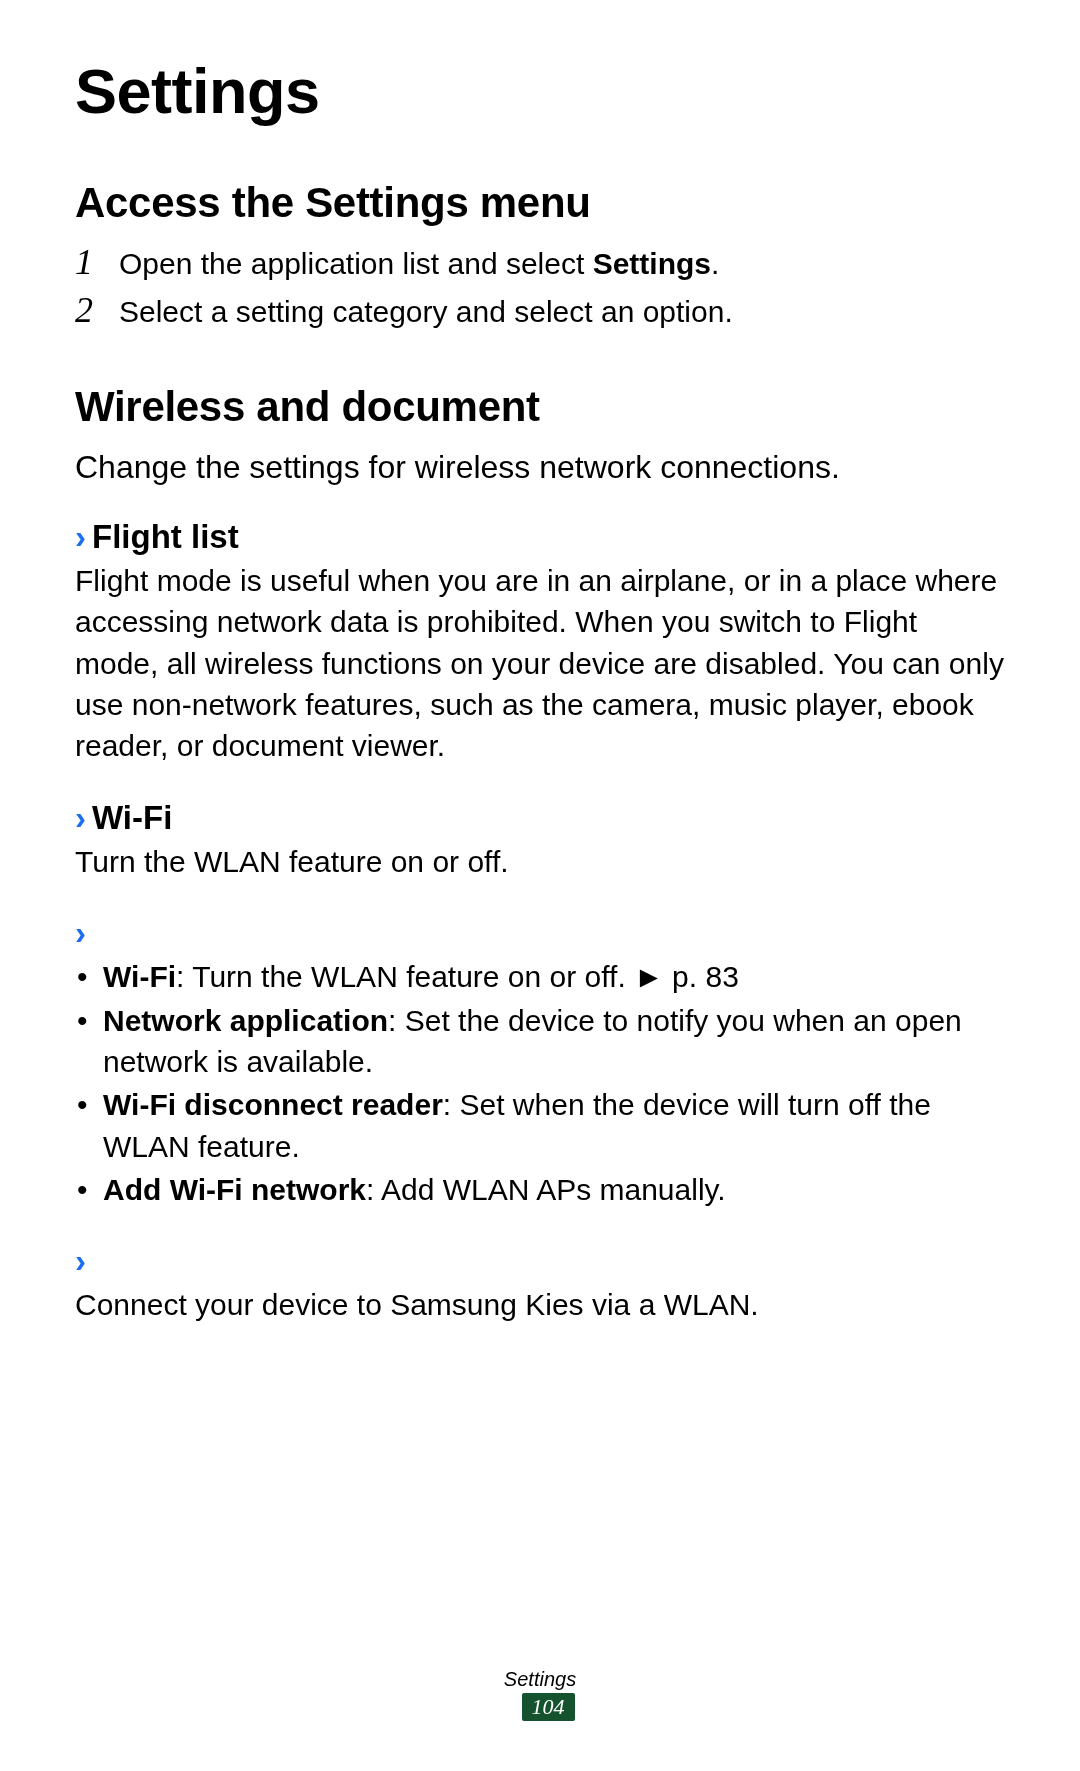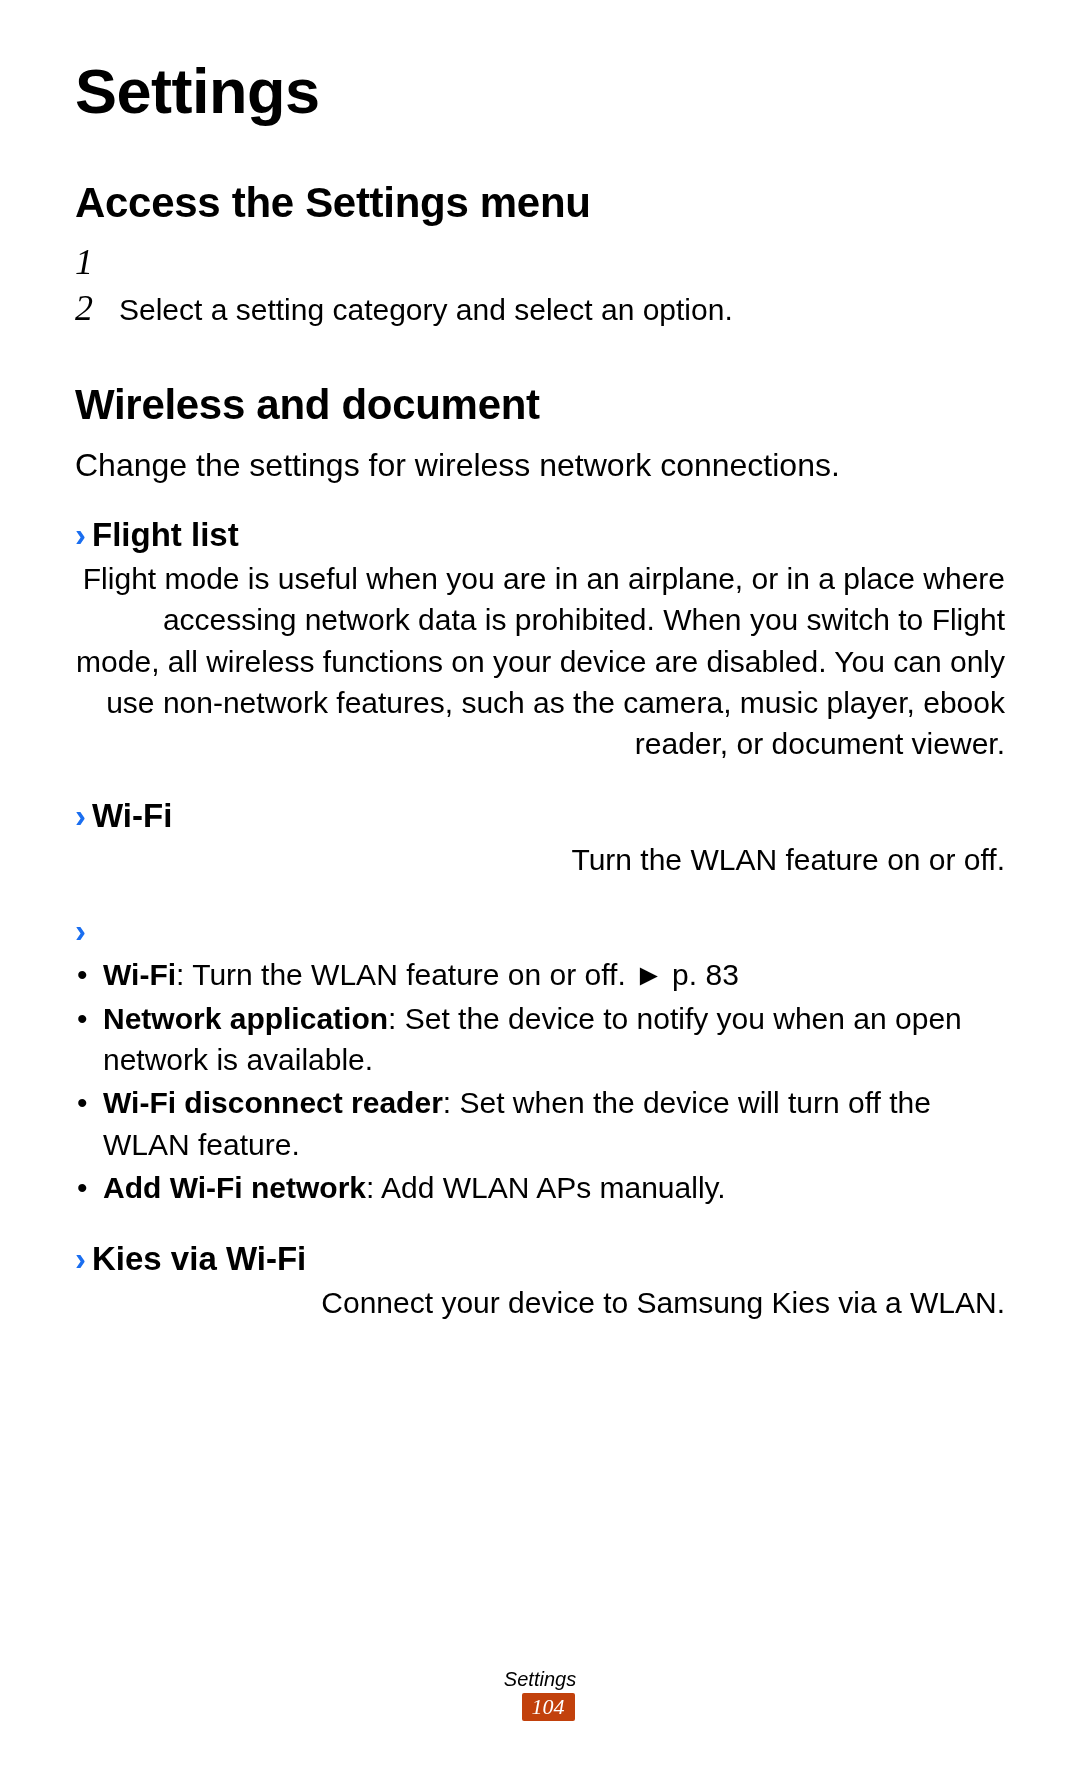--- a/index.html
+++ b/index.html
@@ -69,21 +69,20 @@
     }
     .chevron {
       color: #1a6ef0;
       font-size: 33px;
       margin-right: 6px;
       font-weight: 700;
     }
     .subsection-body {
       font-size: 30px;
       line-height: 1.38;
-      text-align: right;
     }
     .bullet-list {
       list-style: none;
     }
     .bullet-item {
       font-size: 30px;
       line-height: 1.38;
       display: flex;
       margin-bottom: 2px;
     }
@@ -104,39 +103,42 @@
       text-align: center;
     }
     .footer-label {
       font-style: italic;
       font-size: 20px;
       color: #000;
       margin-bottom: 2px;
     }
     .page-badge {
       display: inline-block;
-      background: #c2410c;
+      background: #14532d;
       color: #fff;
       font-style: italic;
       font-size: 22px;
       padding: 1px 10px;
       border-radius: 2px;
       font-family: Georgia, serif;
       margin-left: 16px;
     }
   </style>
 </head>
 <body>
 
 <h1 class="page-title">Settings</h1>
 
 <h2 class="section-heading">Access the Settings menu</h2>
 <div class="numbered-list">
   <div class="numbered-item">
     <span class="number">1</span>
+    <span class="numbered-text">
+      <span>Open the application list and select </span><span class="bold">Settings</span><span>.</span>
+    </span>
   </div>
   <div class="numbered-item">
     <span class="number">2</span>
     <span class="numbered-text">
       <span>Select a setting category and select an option.</span>
     </span>
   </div>
 </div>
 
 <h2 class="section-heading">Wireless and document</h2>
@@ -178,21 +180,20 @@
     <li class="bullet-item">
       <span class="bullet-dot">•</span>
       <span class="bullet-text"><span class="bold">Add Wi-Fi network</span><span>: Add WLAN APs manually.</span></span>
     </li>
   </ul>
 </div>
 
 <div class="subsection">
   <div class="subsection-heading">
     <span class="chevron">›</span>
-    <span>Kies via Wi-Fi</span>
   </div>
   <p class="subsection-body">Connect your device to Samsung Kies via a WLAN.</p>
 </div>
 
 <div class="footer">
   <div class="footer-label">Settings</div>
   <div class="page-badge">104</div>
 </div>
 
 </body></html>

